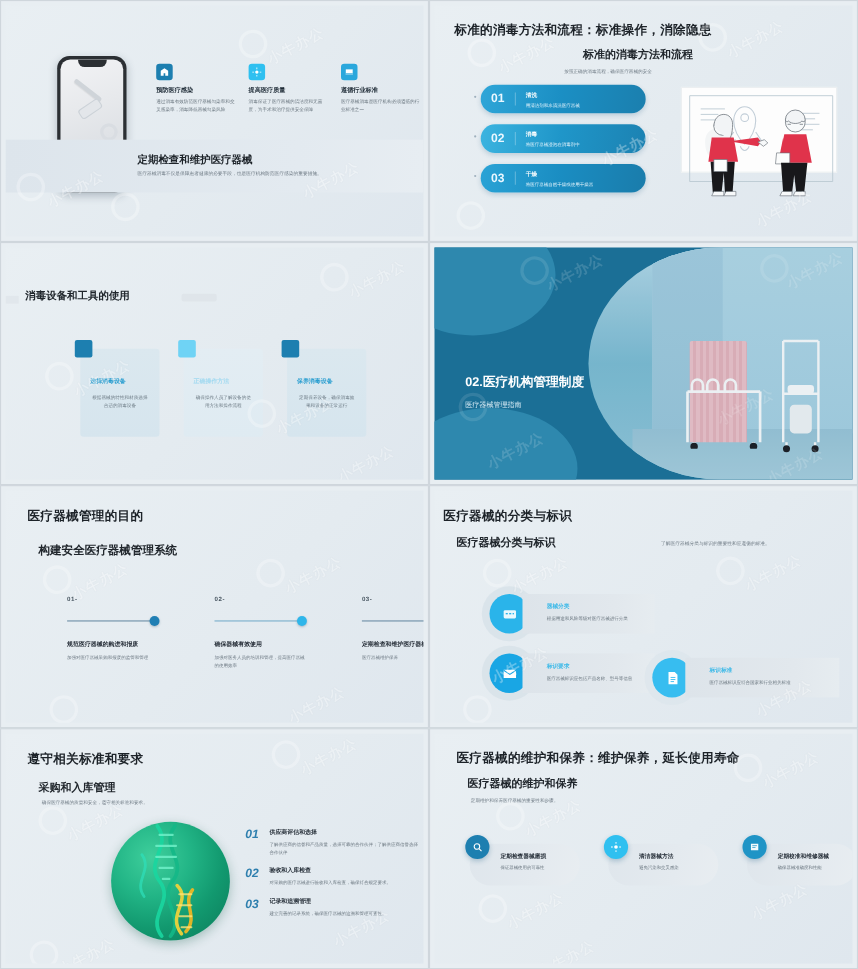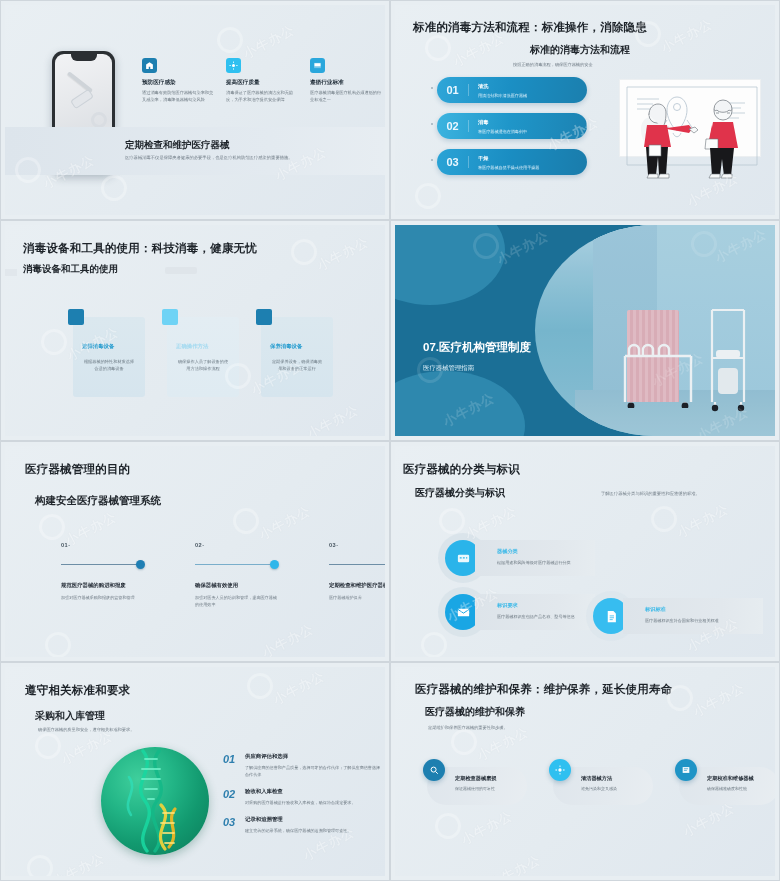--- a/index.html
+++ b/index.html
@@ -381,21 +381,20 @@
         <div class="wmk" style="left:264px;top:22px;">小牛办公</div>
         <div class="wmo" style="left:20px;top:178px;"></div>
         <div class="wmk" style="left:150px;top:120px;">小牛办公</div>
         <div class="wmk" style="left:290px;top:176px;">小牛办公</div>
       </div>
     </div>
   </div>
 
   <div class="slide s3">
     <div class="slide-inner">
-      <div class="s-title">消毒设备和工具的使用：科技消毒，健康无忧</div>
       <div class="s3-sub">消毒设备和工具的使用</div>
       <div class="s3-ghost"></div>
       <div class="s3-ghost2"></div>
 
       <div class="s3-cards">
         <div class="s3-card c1">
           <div class="s3-tab" style="background:#1d7fb0;"></div>
           <div class="s3-ctitle" style="color:#2a9ed0;">选择消毒设备</div>
           <div class="s3-ctext">根据器械的特性和材质选择合适的消毒设备</div>
         </div>
@@ -452,21 +451,21 @@
             </g>
             <rect x="9" y="44" width="24" height="8" rx="3" fill="#fdfdfd"></rect>
             <rect x="11" y="62" width="20" height="26" rx="4" fill="#f4f6f7"></rect>
             <circle cx="8" cy="102" r="3.2" fill="#1c1c20"></circle>
             <circle cx="34" cy="102" r="3.2" fill="#1c1c20"></circle>
           </svg>
         </div>
         <div class="s4-dim"></div>
       </div>
 
-      <div class="s4-t">07.医疗机构管理制度</div>
+      <div class="s4-t">02.医疗机构管理制度</div>
       <div class="s4-s">医疗器械管理指南</div>
 
       <div class="wm">
         <div class="wmo" style="left:78px;top:8px;"></div>
         <div class="wmk" style="left:100px;top:14px;">小牛办公</div>
         <div class="wmo" style="left:296px;top:6px;"></div>
         <div class="wmk" style="left:318px;top:12px;">小牛办公</div>
         <div class="wmo" style="left:22px;top:132px;"></div>
         <div class="wmk" style="left:46px;top:176px;">小牛办公</div>
         <div class="wmk" style="left:255px;top:136px;">小牛办公</div>

